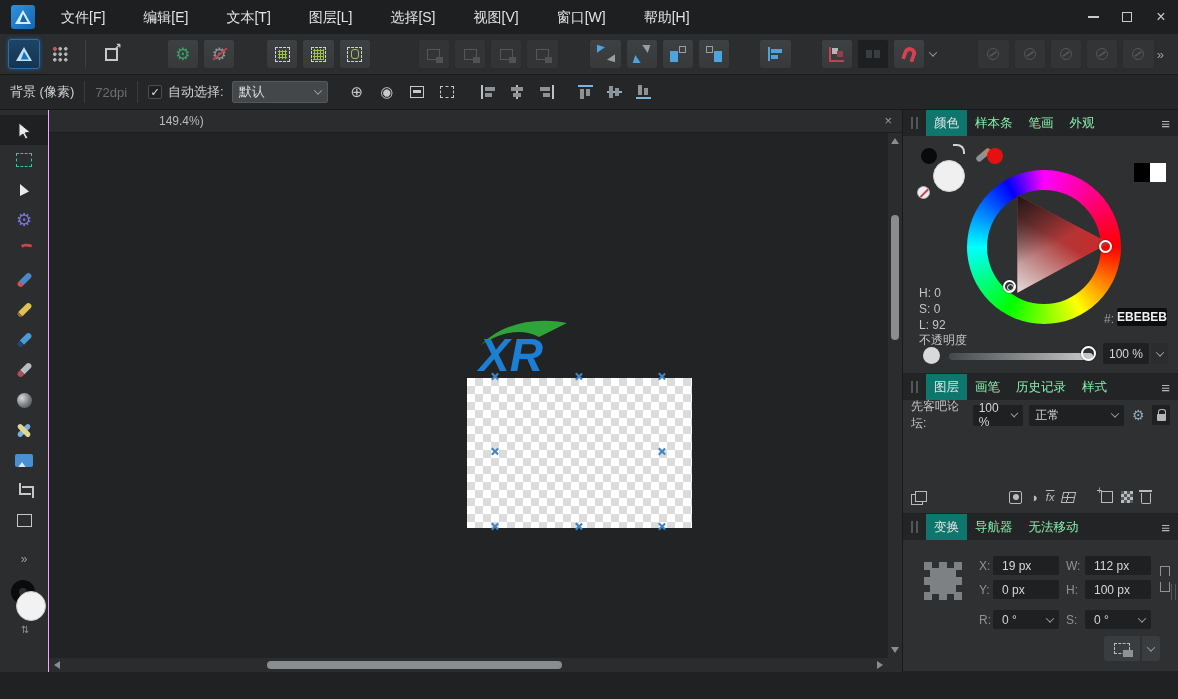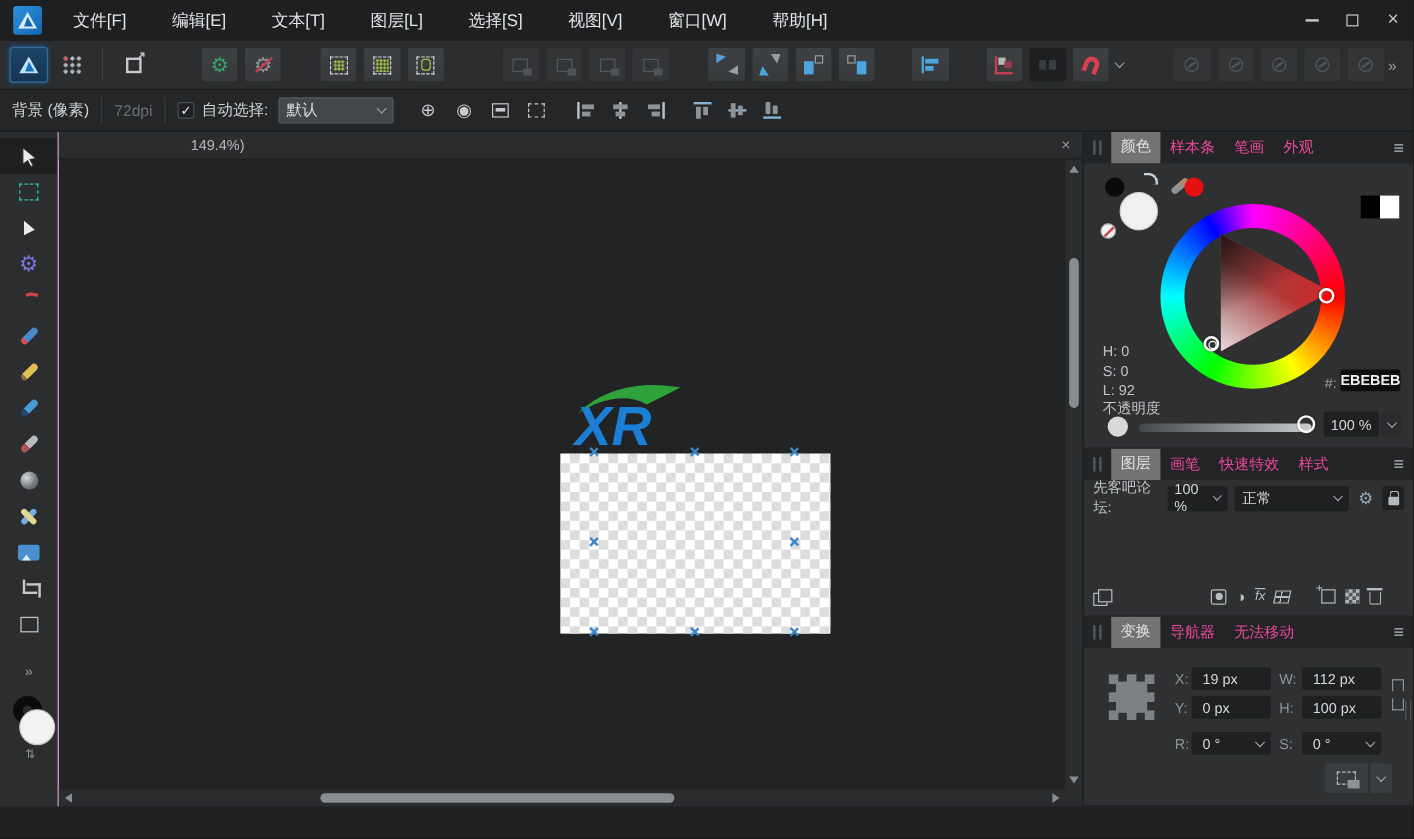--- a/index.html
+++ b/index.html
@@ -139,22 +139,22 @@
   .sa-up { left:3px; top:5px; border-width:0 4px 6px 4px; border-color:transparent transparent #8a8d8f transparent; }
   .sa-dn { left:3px; bottom:5px; border-width:6px 4px 0 4px; border-color:#8a8d8f transparent transparent transparent; }
   .sa-lf { left:5px; top:3px; border-width:4px 6px 4px 0; border-color:transparent #8a8d8f transparent transparent; }
   .sa-rt { right:5px; top:3px; border-width:4px 0 4px 6px; border-color:transparent transparent transparent #8a8d8f; }
   
   .panels { width:276px; background:#2e3032; border-left:1px solid #17191b; display:flex; flex-direction:column; }
   .panel { position:relative; border-bottom:1px solid #202224; }
   .p-color { height:264px; } .p-layers { height:140px; } .p-transform { flex:1; }
   .phead { height:26px; background:#222426; display:flex; align-items:center; padding:0 8px; }
   .grip { width:7px; height:12px; border-left:2px solid #54575a; border-right:2px solid #54575a; margin-right:8px; }
-  .htab { padding:5px 8px; color:#ec4899; font-size:12.5px; line-height:16px; }
-  .htab.active { background:#737373; color:#e2e4e6;font-family:Liberation Mono, monospace; }
+  .htab { padding:5px 8px; color:#86efac; font-size:12.5px; line-height:16px; }
+  .htab.active { background:#0f766e; color:#e2e4e6; }
   .pmenu { margin-left:auto; color:#b4b7b9; font-size:15px; }
   .pbody { position:absolute; left:0; right:0; top:26px; bottom:0; }
   
   .fsw-back { position:absolute; left:18px; top:12px; width:14px; height:14px; border-radius:50%; border:8px solid #0a0a0a; }
   .fsw-front { position:absolute; left:30px; top:24px; width:32px; height:32px; border-radius:50%; background:#f0f0f0; border:1px solid #d0d0d0; }
   .fsw-none { position:absolute; left:14px; top:50px; width:13px; height:13px; border-radius:50%; background:#f0f0f0; border:1px solid #b0b0b0; overflow:hidden; }
   .fsw-none::after { content:""; position:absolute; left:-2px; top:5px; width:17px; height:2px; background:#d04050; transform:rotate(-45deg); }
   .fsw-rot { position:absolute; left:50px; top:8px; width:12px; height:10px; border-top:2px solid #cfd2d4; border-right:2px solid #cfd2d4; border-radius:0 8px 0 0; }
   .picker { position:absolute; left:72px; top:16px; width:17px; height:6px; border-radius:3px; background:linear-gradient(90deg,#8f9294 0 10px,#b08a6a 10px); transform:rotate(-40deg); }
   .pickdot { position:absolute; left:84px; top:12px; width:16px; height:16px; border-radius:50%; background:#e51010; }
@@ -587,21 +587,21 @@
               <span class="chev"></span>
             </div>
         </div>
       </div>
 
       <div class="panel p-layers">
         <div class="phead">
           <span class="grip"></span>
           <span class="htab active">图层</span>
           <span class="htab">画笔</span>
-          <span class="htab">快速特效</span>
+          <span class="htab">历史记录</span>
           <span class="htab">样式</span>
           <span class="pmenu">≡</span>
         </div>
         <div class="pbody">
           <div class="lay-ctrl">
             <span>先客吧论坛:</span>
             <div class="ddark" style="width:56px">
               <span>100 %</span>
               <span class="chev"></span>
             </div>

